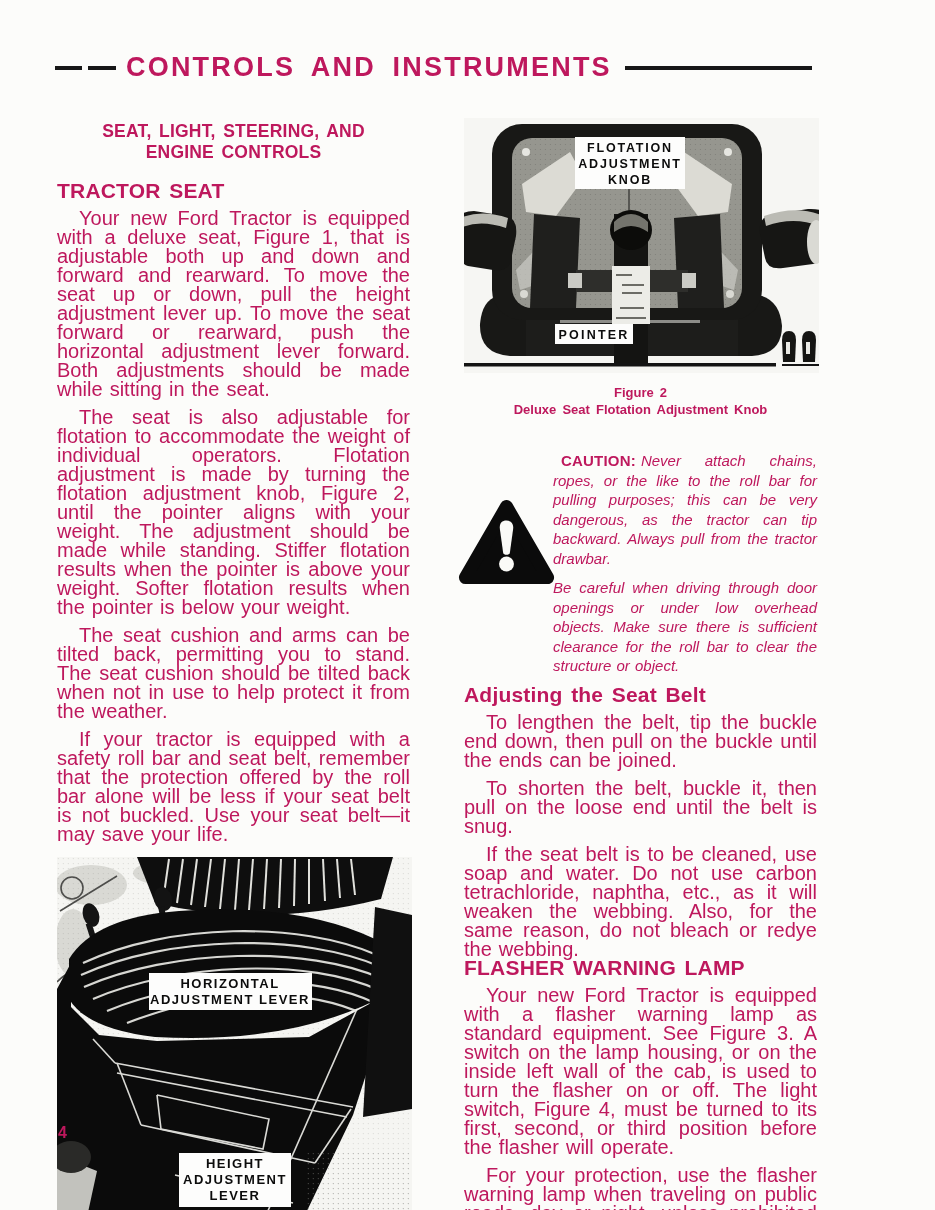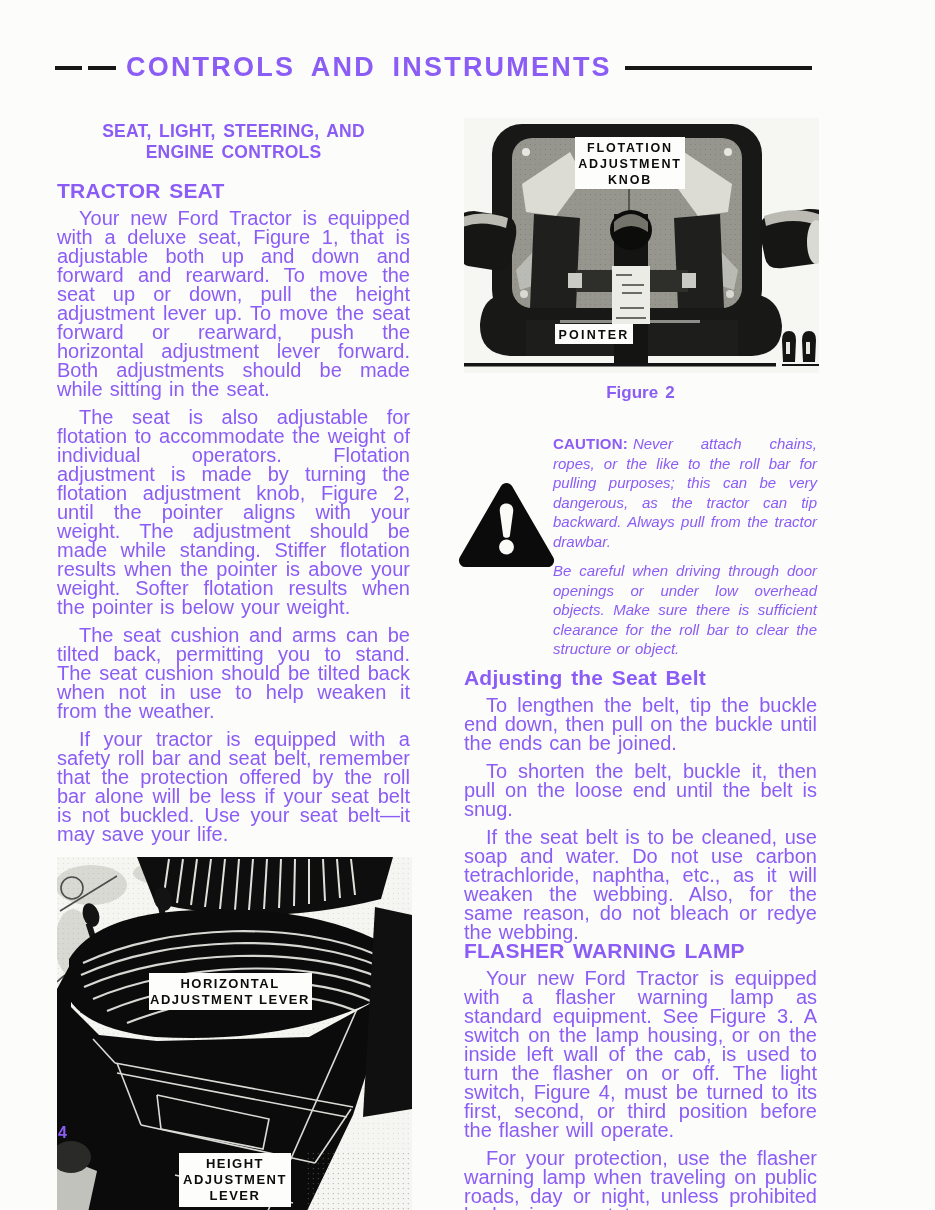--- a/index.html
+++ b/index.html
@@ -1,45 +1,45 @@
 <!DOCTYPE html>
 <html><head>
 <meta charset="utf-8">
 <style>
   * { margin:0; padding:0; box-sizing:border-box; }
   html,body { background:#ffffff; }
   .page {
     position:relative; width:935px; height:1210px; margin:0 auto;
-    background:#fcfcfa; color:#8b5cf6; overflow:hidden;
+    background:#fcfcfa; color:#be185d; overflow:hidden;
     font-family:"Liberation Sans", sans-serif;
   }
   
   .header { position:absolute; left:55px; top:52px; width:757px; display:flex; align-items:center; }
   .bar { height:4px; background:#171717; }
   .bar-a { width:27px; }
   .bar-b { width:28px; margin-left:6px; }
   .header-title { font-size:27px; font-weight:bold; letter-spacing:2.2px; word-spacing:7px; margin:0 13px 0 10px; white-space:nowrap; }
   .bar-fill { flex:1; }
   
   .col { position:absolute; width:353px; }
   .col-left  { left:57px;  top:121px; }
   .col-right { left:464px; top:118px; }
   .section-title { font-size:17.5px; font-weight:bold; text-align:center; line-height:21px; letter-spacing:0.2px; word-spacing:2.5px; margin-bottom:19px; }
   h3.sub { font-size:21px; font-weight:bold; letter-spacing:0.2px; word-spacing:2.5px; line-height:18px; margin:0; } .mt18 { margin-top:18px; } .mt26 { margin-top:26px; } .mt30 { margin-top:30px; }
   p.body { font-size:20px; line-height:19px; text-align:justify; text-indent:22px; word-spacing:1.5px; margin:9px 0 0; }
   
   .figure { position:relative; display:block; }
   .fig1 { margin-top:13px; }
   .fig-svg { display:block; }
-  .fig-caption { text-align:center; font-weight:bold; font-size:17px; line-height:17px; margin-top:11px; word-spacing:2.5px; }
+  .fig-caption { text-align:center; font-weight:bold; font-size:13px; line-height:17px; margin-top:11px; word-spacing:2.5px; }
   svg text.lbl { font-family:"Liberation Sans", sans-serif; font-weight:bold; fill:#0c0c0c; }
   
   .caution { position:relative; margin-top:33px; padding-left:89px; min-height:192px; }
   .caution p { font-size:15px; line-height:19.5px; font-style:italic; text-align:justify; word-spacing:1px; margin:0 0 10px; }
-  .caution b { font-style:normal; font-weight:bold; margin-right:5px; letter-spacing:0.2px; }
+  .caution b { font-style:normal; font-weight:bold; margin-right:5px; letter-spacing:0.2px;margin-left:8px; }
   .caution-icon { position:absolute; left:-6px; top:46px; width:97px; height:92px; }
   
   .page-number { position:absolute; left:58px; top:1124px; font-size:16px; font-weight:bold; }
 </style>
 </head>
 <body>
 
 <div class="page">
 
   <div class="header">
@@ -51,21 +51,21 @@
 
   <div class="col col-left">
     <div class="section-title">
       <div>SEAT, LIGHT, STEERING, AND</div>
       <div>ENGINE CONTROLS</div>
     </div>
 
     <h3 class="sub">TRACTOR SEAT</h3>
     <p class="body">Your new Ford Tractor is equipped with a deluxe seat, Figure 1, that is adjustable both up and down and forward and rearward. To move the seat up or down, pull the height adjustment lever up. To move the seat forward or rearward, push the horizontal adjustment lever forward. Both adjustments should be made while sitting in the seat.</p>
     <p class="body">The seat is also adjustable for flotation to accommodate the weight of individual operators. Flotation adjustment is made by turning the flotation adjustment knob, Figure 2, until the pointer aligns with your weight. The adjustment should be made while standing. Stiffer flotation results when the pointer is above your weight. Softer flotation results when the pointer is below your weight.</p>
-    <p class="body">The seat cushion and arms can be tilted back, permitting you to stand. The seat cushion should be tilted back when not in use to help weaken it from the weather.</p>
+    <p class="body">The seat cushion and arms can be tilted back, permitting you to stand. The seat cushion should be tilted back when not in use to help protect it from the weather.</p>
 
     <p class="body">If your tractor is equipped with a safety roll bar and seat belt, remember that the protection offered by the roll bar alone will be less if your seat belt is not buckled. Use your seat belt—it may save your life.</p>
 
     <div class="figure fig1">
       <svg class="fig-svg" viewBox="0 0 355 360" width="355" height="360">
         <defs>
           <pattern id="speck1" width="5" height="5" patternUnits="userSpaceOnUse">
             <circle cx="1.3" cy="1.6" r="0.6" fill="#8a8a86"></circle>
           </pattern>
         </defs>
@@ -230,20 +230,21 @@
         </g>
 
         <g>
           <rect x="91" y="206" width="78" height="20" fill="#fdfdfc"></rect>
           <text class="lbl" x="130" y="221" font-size="12.5" letter-spacing="2.2" text-anchor="middle">POINTER</text>
         </g>
       </svg>
     </div>
     <div class="fig-caption">
       <div>Figure 2</div>
+      <div>Deluxe Seat Flotation Adjustment Knob</div>
     </div>
 
     <div class="caution">
       <span class="caution-icon">
         <svg viewBox="0 0 104 98" width="97" height="92">
           <polygon points="52,10 96,86 8,86" fill="#0b0b0b" stroke="#0b0b0b" stroke-width="14" stroke-linejoin="round"></polygon>
           <path d="M52 25 C46.6 25 44.2 28.6 44.9 34 L48.4 59.5 C48.8 62.4 55.2 62.4 55.6 59.5 L59.1 34 C59.8 28.6 57.4 25 52 25 Z" fill="#fafaf7"></path>
           <circle cx="52" cy="71.5" r="8" fill="#fafaf7"></circle>
         </svg>
       </span>

